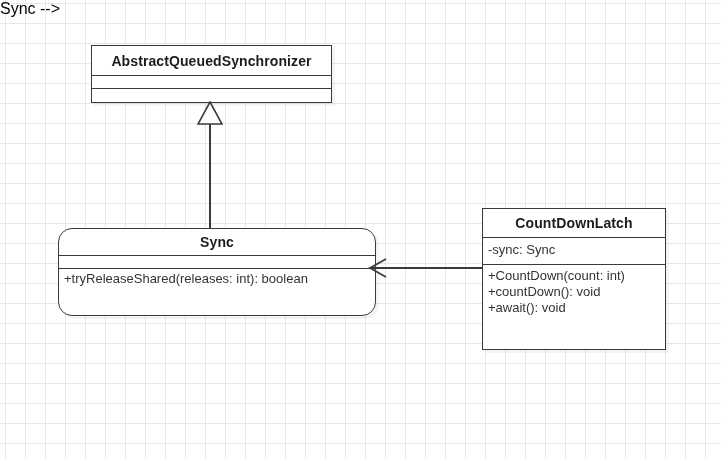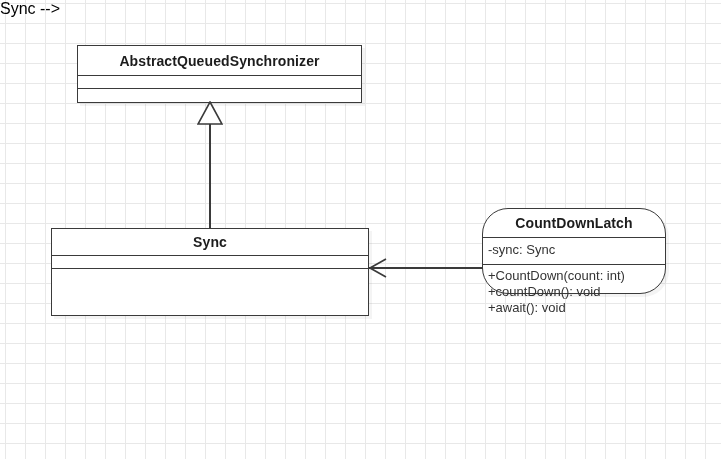--- a/index.html
+++ b/index.html
@@ -54,31 +54,31 @@
     padding: 0;
   }
   .uml-line {
     font-size: 13px;
     color: #333333;
     line-height: 16px;
     white-space: nowrap;
   }
 
   
-  #cls-aqs      { left: 77px;  top: 45px;  width: 285px; height: 58px; }
+  #cls-aqs      { left: 91px;  top: 45px;  width: 241px; height: 58px; }
   #cls-aqs .uml-title { height: 30px; }
   #cls-aqs .c-attrs   { height: 13px; }
   #cls-aqs .c-ops     { height: 11px; }
 
-  #cls-sync     { left: 51px;  top: 228px; width: 318px; height: 88px; }
+  #cls-sync     { left: 58px;  top: 228px; width: 318px; height: 88px; border-radius: 14px; }
   #cls-sync .uml-title { height: 27px; }
   #cls-sync .c-attrs   { height: 13px; }
   #cls-sync .c-ops     { height: 45px; padding-top: 2px; }
 
-  #cls-cdl      { left: 482px; top: 208px; width: 184px; height: 86px; border-radius: 26px; }
+  #cls-cdl      { left: 482px; top: 208px; width: 184px; height: 142px; }
   #cls-cdl .uml-title { height: 29px; }
   #cls-cdl .c-attrs   { height: 27px; padding-top: 4px; }
   #cls-cdl .c-ops     { height: 64px; padding-top: 3px; }
 
   
   .gen-line {
     position: absolute;
     left: 209px;
     top: 122px;
     width: 1.8px;
@@ -118,20 +118,21 @@
     <div class="uml-title">AbstractQueuedSynchronizer</div>
     <div class="uml-compartment c-attrs empty"></div>
     <div class="uml-compartment c-ops empty last"></div>
   </div>
 
   
   <div class="uml-class" id="cls-sync">
     <div class="uml-title">Sync</div>
     <div class="uml-compartment c-attrs empty"></div>
     <div class="uml-compartment c-ops last">
+      <div class="uml-line">+tryReleaseShared(releases: int): boolean</div>
     </div>
   </div>
 
   
   <div class="uml-class" id="cls-cdl">
     <div class="uml-title">CountDownLatch</div>
     <div class="uml-compartment c-attrs">
       <div class="uml-line">-sync: Sync</div>
     </div>
     <div class="uml-compartment c-ops last">

